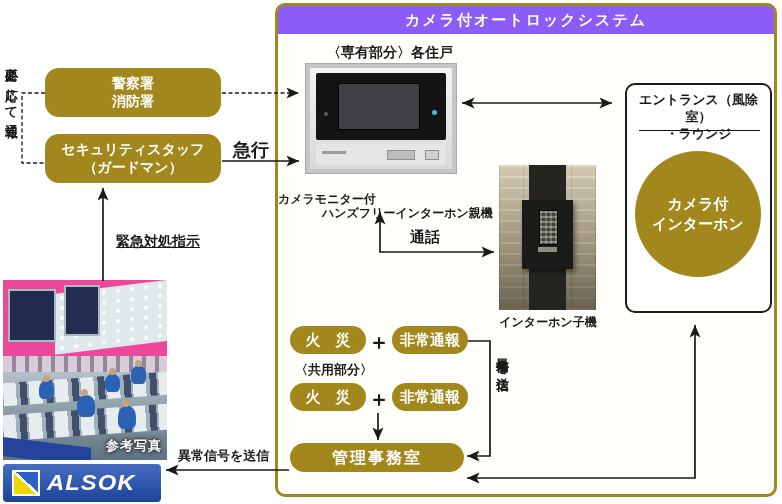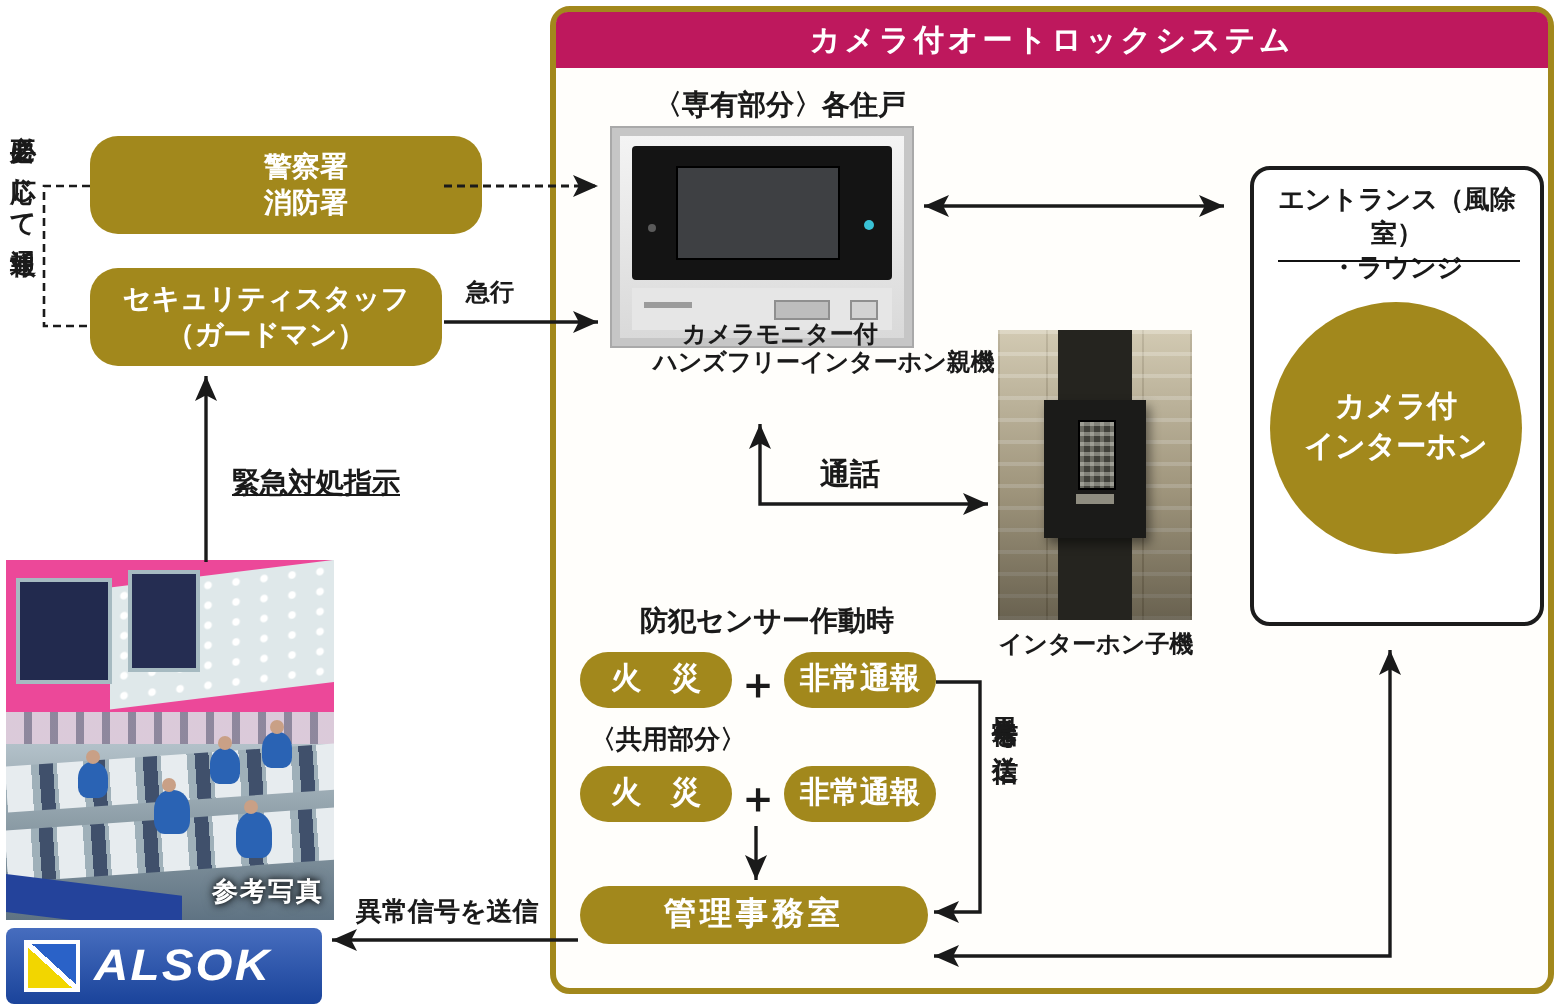--- a/index.html
+++ b/index.html
@@ -4,27 +4,27 @@
 <style>
   html,body{margin:0;padding:0;background:#fff;}
   #canvas{
     position:relative;width:782px;height:504px;background:#fff;overflow:hidden;
     font-family:"Liberation Sans","DejaVu Sans",sans-serif;color:#1a1a1a;
   }
   .abs{position:absolute;}
 
   
   .panel{left:275px;top:3px;width:496px;height:488px;border:3px solid #a2881c;border-radius:10px;background:#fffefb;}
-  .panel-title{position:absolute;top:0;left:0;right:0;height:28px;background:#be185d;border-radius:6px 6px 0 0;
+  .panel-title{position:absolute;top:0;left:0;right:0;height:28px;background:#8b5cf6;border-radius:6px 6px 0 0;
     display:flex;align-items:center;justify-content:center;color:#fff;font-weight:bold;font-size:15px;letter-spacing:2px;}
 
   
   .gbox{background:#a2881c;color:#fff;font-weight:bold;display:flex;flex-direction:column;
     align-items:center;justify-content:center;text-align:center;line-height:1.25;}
-  .box-police{left:45px;top:68px;width:176px;height:49px;border-radius:14px;font-size:14px;padding-left:20px;}
+  .box-police{left:45px;top:68px;width:176px;height:49px;border-radius:14px;font-size:14px;}
   .box-security{left:45px;top:134px;width:176px;height:49px;border-radius:14px;font-size:14px;}
   .box-fire{width:76px;height:28px;border-radius:14px;font-size:15px;}
   .box-alert{width:76px;height:28px;border-radius:14px;font-size:15px;}
   .box-office{left:290px;top:443px;width:174px;height:29px;border-radius:18px;font-size:16px;letter-spacing:2px;}
 
   
   .lbl{font-weight:bold;white-space:nowrap;}
   .vtext{writing-mode:vertical-rl;text-orientation:upright;font-weight:bold;white-space:nowrap;letter-spacing:2px;}
 
   
@@ -106,21 +106,21 @@
   <div class="abs gbox box-police">
     <span>警察署</span>
     <span>消防署</span>
   </div>
 
   <div class="abs gbox box-security">
     <span>セキュリティスタッフ</span>
     <span>（ガードマン）</span>
   </div>
 
-  <div class="abs lbl" style="left:233px;top:138px;font-size:12px;">急行</div>
+  <div class="abs lbl" style="left:233px;top:138px;font-size:18px;">急行</div>
   <div class="abs lbl" style="left:116px;top:233px;font-size:14px;text-decoration:underline;">緊急対処指示</div>
 
   <div class="abs photo">
     <div class="ph-ceiling"></div>
     <div class="ph-screen1"></div>
     <div class="ph-screen2"></div>
     <div class="ph-monitors"></div>
     <div class="ph-desks">
       <div class="ph-deskrow" style="top:6%;"></div>
       <div class="ph-deskrow" style="top:42%;height:30%;"></div>
@@ -151,21 +151,21 @@
         <div class="device-dot-r"></div>
       </div>
       <div class="device-strip">
         <div class="device-mark"></div>
         <div class="device-btn1"></div>
         <div class="device-btn2"></div>
       </div>
     </div>
   </div>
 
-  <div class="abs lbl" style="left:278px;top:160px;width:224px;text-align:center;font-size:12px;line-height:1.18;">
+  <div class="abs lbl" style="left:278px;top:192px;width:224px;text-align:left;font-size:12px;line-height:1.18;">
     <span style="display:block;">カメラモニター付</span>
     <span style="display:block;margin-left:44px;">ハンズフリーインターホン親機</span>
   </div>
 
   <div class="abs lbl" style="left:410px;top:228px;font-size:15px;">通話</div>
 
   <div class="abs slave">
     <div class="slave-column"></div>
     <div class="slave-unit">
       <div class="slave-keypad"></div>
@@ -179,21 +179,20 @@
       <span style="display:block;">エントランス（風除室）</span>
       <span style="display:block;">・ラウンジ</span>
     </div>
     <div class="entrance-divider"></div>
     <div class="gcircle">
       <span>カメラ付</span>
       <span>インターホン</span>
     </div>
   </div>
 
-  <div class="abs lbl" style="left:320px;top:302px;font-size:14px;">防犯センサー作動時</div>
 
   <div class="abs gbox box-fire" style="left:290px;top:326px;">火　災</div>
   <div class="abs plus" style="left:366px;top:328px;">＋</div>
   <div class="abs gbox box-alert" style="left:392px;top:326px;">非常通報</div>
 
   <div class="abs lbl" style="left:295px;top:361px;font-size:13px;">〈共用部分〉</div>
 
   <div class="abs gbox box-fire" style="left:290px;top:383px;">火　災</div>
   <div class="abs plus" style="left:366px;top:385px;">＋</div>
   <div class="abs gbox box-alert" style="left:392px;top:383px;">非常通報</div>

